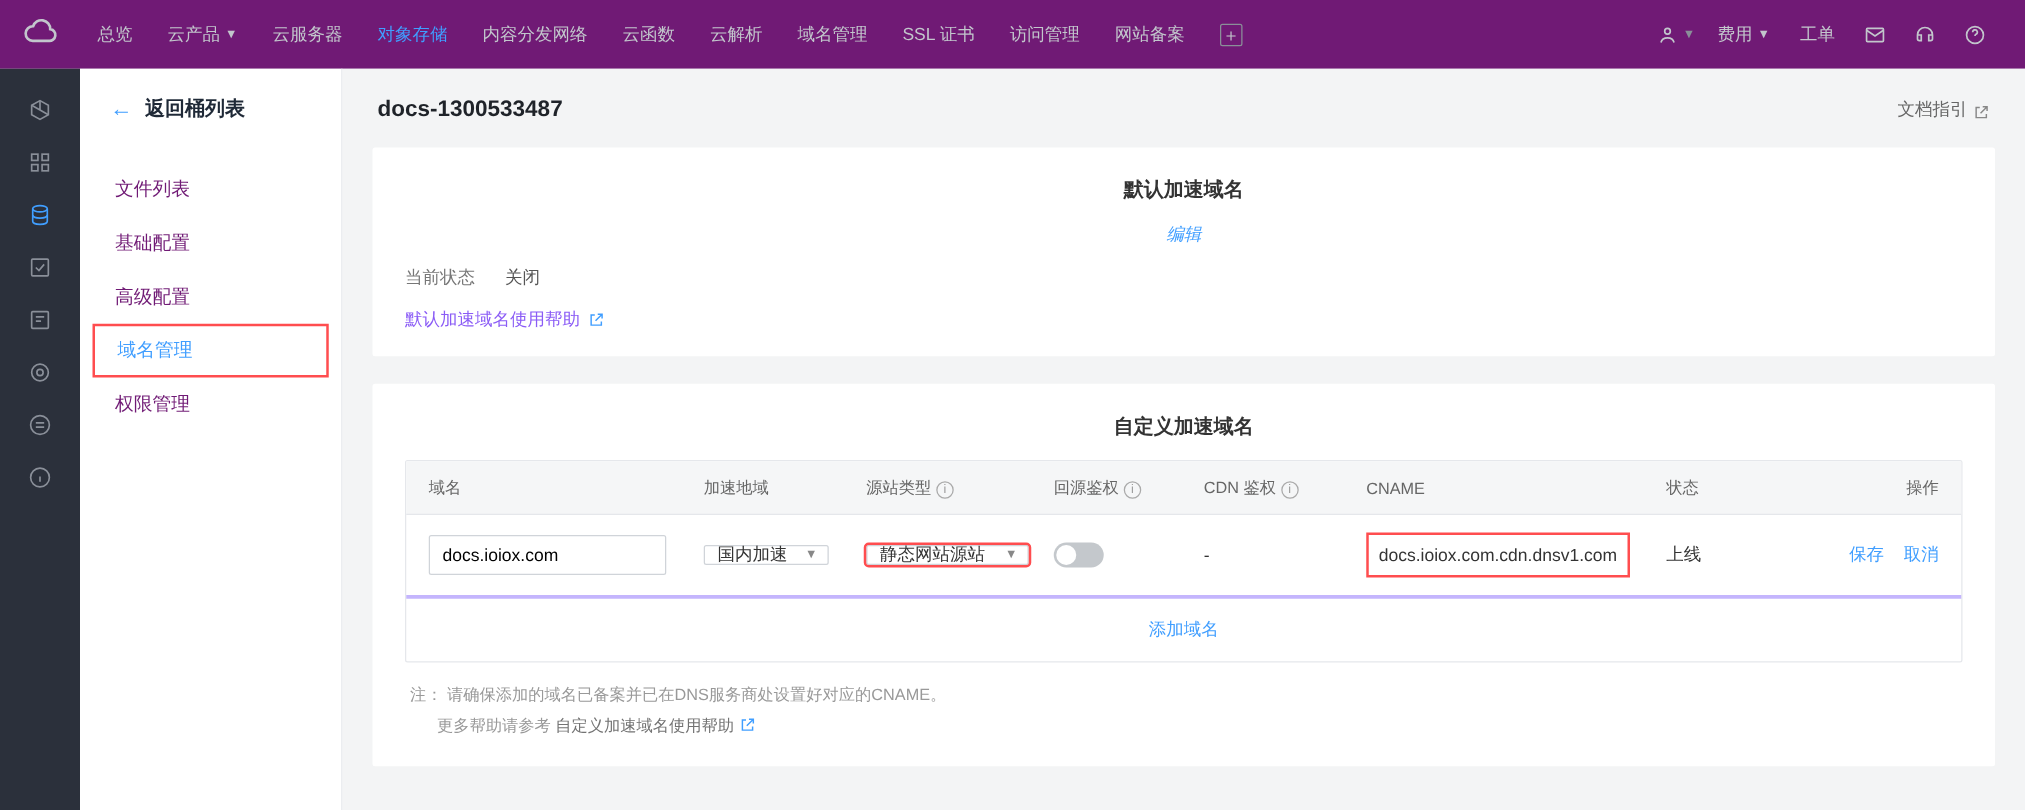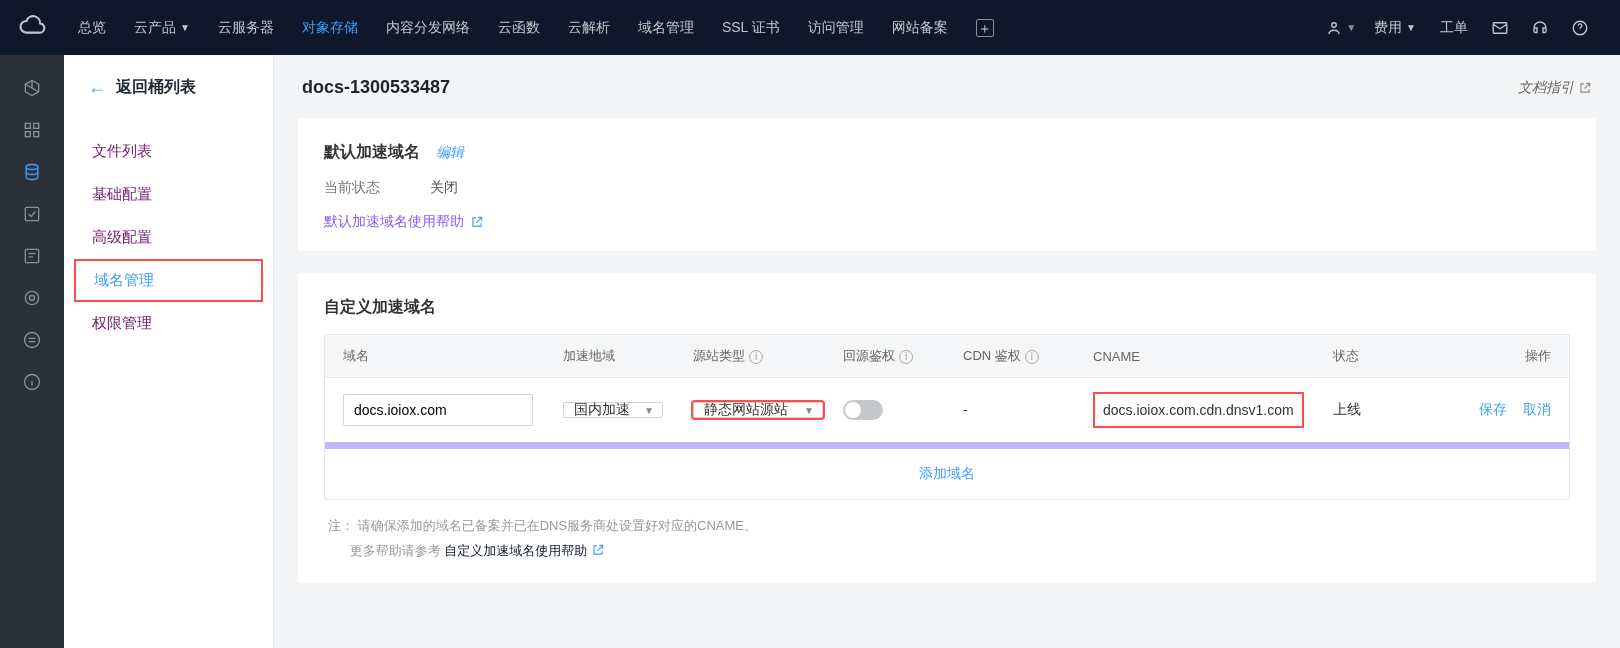--- a/index.html
+++ b/index.html
@@ -1,19 +1,19 @@
 <!DOCTYPE html>
 <html><head>
 <meta charset="utf-8">
 <style>
   * { box-sizing: border-box; margin: 0; padding: 0; }
   body { font-family: -apple-system, BlinkMacSystemFont, "PingFang SC", "Microsoft YaHei", sans-serif; font-size: 14px; color: #333; background: #f3f4f5; width: 1620px; height: 648px; overflow: hidden; }
 
   
-  .topnav { background: #0f172a; height: 55px; display: flex; align-items: center; color: #c2c6cc; padding: 0 20px 0 0; }
+  .topnav { background: #701a75; height: 55px; display: flex; align-items: center; color: #c2c6cc; padding: 0 20px 0 0; }
   .topnav .logo { width: 64px; height: 55px; display: flex; align-items: center; justify-content: center; }
   .topnav .logo svg { width: 28px; height: 28px; }
   .topnav-items { display: flex; align-items: center; gap: 0; }
   .topnav-item { padding: 0 14px; height: 55px; display: flex; align-items: center; cursor: pointer; font-size: 14px; color: #c2c6cc; white-space: nowrap; }
   .topnav-item.active { color: #409eff; }
   .topnav-item .caret { margin-left: 4px; font-size: 10px; }
   .plus-box { width: 18px; height: 18px; border: 1px solid #8a8f99; display: flex; align-items:center; justify-content:center; font-size: 14px; line-height: 1; border-radius: 2px;}
   .topnav-spacer { flex: 1; }
   .topnav-right { display: flex; align-items: center; gap: 0; }
   .topnav-right .topnav-item { padding: 0 12px; }
@@ -32,35 +32,35 @@
   .back-link .arrow { color: #409eff; font-size: 18px; font-weight: bold;}
   .menu { padding: 10px 0; }
   .menu-item { padding: 12px 28px; cursor: pointer; color: #701a75; font-size: 15px; }
   .menu-item.active { color: #409eff; }
   .menu-item.boxed { border: 2px solid #ff4d4f; margin: 0 10px; padding: 10px 18px; }
 
   
   .main { position: absolute; top: 55px; left: 274px; right: 0; bottom: 0; overflow: auto; background: #f3f4f5; }
   .page-header { display:flex; align-items:center; justify-content: space-between; padding: 22px 28px 20px; }
   .page-title { font-size: 18px; font-weight: 700; color: #1f2329; }
-  .doc-link { color: #666; font-size: 14px; display:flex; align-items:center; gap:4px; cursor:pointer;font-style:italic; }
+  .doc-link { color: #666; font-size: 14px; display:flex; align-items:flex-end; gap:4px; cursor:pointer; }
 
   .card { background: #fff; margin: 0 24px 22px; padding: 24px 26px 20px; border-radius: 2px; }
-  .card-title-row { display:flex; align-items:center; gap: 16px; margin-bottom: 16px; }
+  .card-title-row { display:flex; align-items:center; gap: 16px; margin-bottom: 16px; flex-direction: column; }
   .card-title { font-size: 16px; font-weight: 600; }
   .edit-link { color: #409eff; cursor:pointer; font-size: 14px; font-style: italic; }
-  .kv-row { display:flex; align-items:center; gap: 46px; font-size: 14px; color: #555; margin-bottom: 16px; }
+  .kv-row { display:flex; align-items:center; gap: 20px; font-size: 14px; color: #555; margin-bottom: 16px; }
   .kv-row .label { width: 60px; color: #777; }
   .help-link { color: #8b5cf6; display:flex; align-items:center; gap: 6px; cursor:pointer; }
   .ext-icon { width: 14px; height: 14px; display:inline-block; }
   .ext-icon svg { width:14px; height:14px; }
 
   .table { width: 100%; border: 1px solid #e5e7eb; border-radius: 2px; }
   .thead { display:flex; align-items:center; background:#f5f6f7; padding: 12px 18px; font-size: 13px; color:#666; border-bottom:1px solid #e5e7eb;}
-  .tr { display:flex; align-items:center; padding: 14px 18px; border-bottom:7px solid #c4b5fd; }
+  .tr { display:flex; align-items:center; padding: 14px 18px; border-bottom:3px solid #c4b5fd; }
   .col-domain { width: 220px; }
   .col-region { width: 130px; }
   .col-origin { width: 150px; }
   .col-back   { width: 120px; }
   .col-cdn    { width: 130px; }
   .col-cname  { width: 240px; }
   .col-status { width: 100px; }
   .col-ops    { flex:1; text-align: right; }
   .info-icon { display:inline-flex; width:14px; height:14px; border:1px solid #aaa; border-radius:50%; align-items:center; justify-content:center; font-size:10px; color:#999; margin-left:4px; }
 
@@ -70,21 +70,21 @@
   .select.boxed, .boxed-red { outline: 2px solid #ff4d4f; }
   .cname-boxed { border:2px solid #ff4d4f; padding:8px 8px; display:inline-block; }
 
   .toggle { width: 40px; height: 20px; border-radius: 10px; background:#c4c8cc; position:relative; display:inline-block; cursor:pointer; vertical-align:middle;}
   .toggle::after { content:''; position:absolute; width:16px; height:16px; background:#fff; border-radius:50%; top:2px; left:2px; }
 
   .add-row { text-align:center; padding: 16px 0; }
   .add-link { color:#409eff; cursor:pointer; }
 
   .footnote { font-size: 13px; color:#999; padding: 14px 4px 0; line-height: 1.9; }
-  .footnote .hl { color:#0f172a; cursor:pointer; }
+  .footnote .hl { color:#737373; cursor:pointer; }
 
   .ops-link { color:#409eff; cursor:pointer; margin-left: 12px; }
 </style>
 </head>
 <body>
 
 <div class="topnav">
   <div class="logo">
     <svg viewBox="0 0 24 24">
         <path d="M7 16a5 5 0 0 1 .3-10A6 6 0 0 1 19 8a4 4 0 0 1-1 8H7z" fill="none" stroke="#c2c6cc" stroke-width="1.8"></path>

